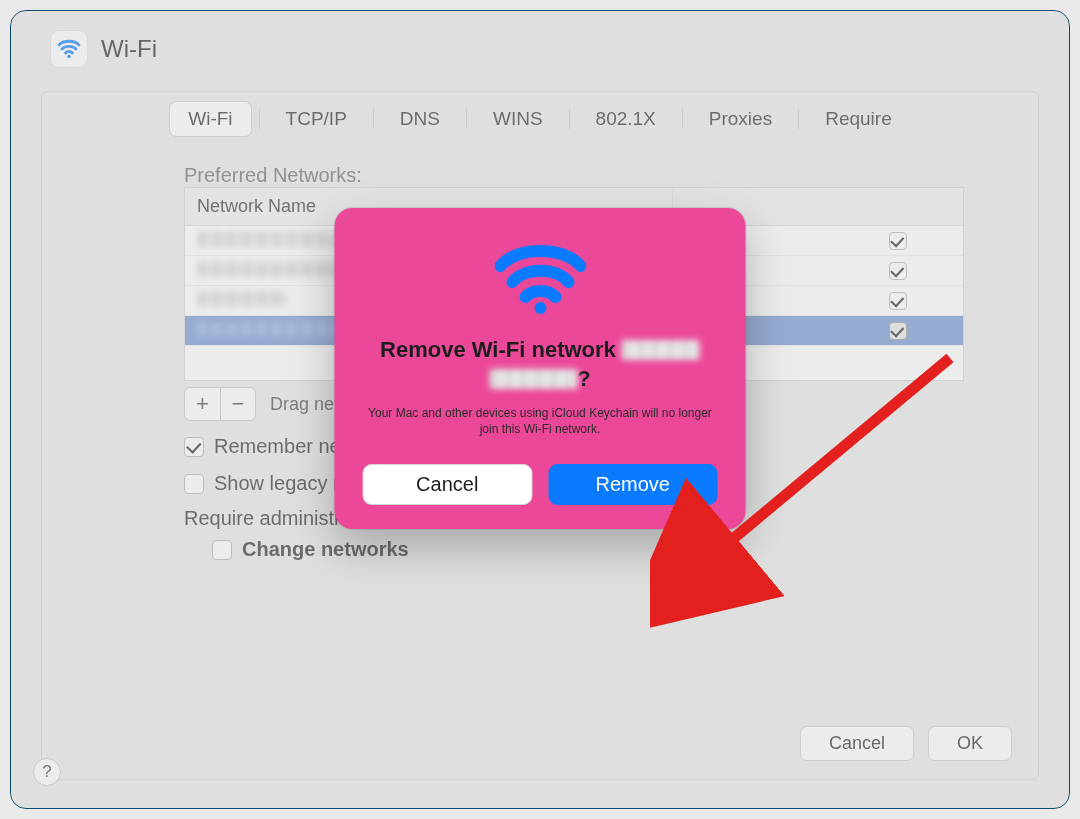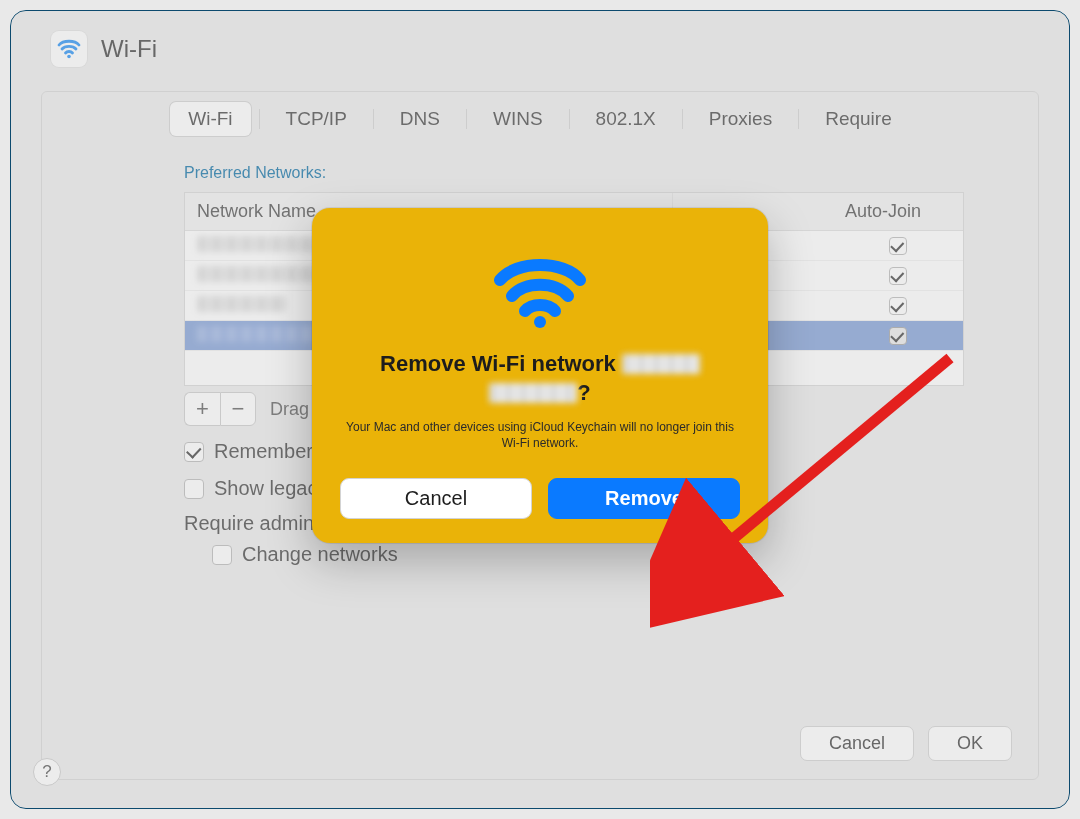--- a/index.html
+++ b/index.html
@@ -53,21 +53,21 @@
     margin: 0 auto 28px auto;
   }
   .tab {
     padding: 6px 18px; font-size: 19px; color: #3a3a3a;
     border-radius: 6px; cursor: default;
   }
   .tab.active { background: #fff; box-shadow: 0 0 0 1px #cfcfcf; }
   .tab-sep { width: 1px; height: 20px; background: #cfcfcf; margin: 0 8px; }
 
   .section { margin-left: 110px; margin-right: 20px; }
-  .section-label { font-size: 16px; color: #0369a1; margin-bottom: 10px; }
+  .section-label { font-size: 20px; color: #737373; }
 
   
   .table {
     border: 1px solid #d6d6d6;
     background: #fff;
     width: 780px;
   }
   .thead, .trow {
     display: grid;
     grid-template-columns: 1fr 160px 130px;
@@ -115,21 +115,21 @@
     font-size: 22px; color: #555;
   }
   .sq-btn.plus { border-radius: 6px 0 0 6px; border-right: 0;}
   .sq-btn.minus { border-radius: 0 6px 6px 0;}
   .drag-hint { margin-left: 14px; }
 
   .option-line {
     display: flex; align-items: center; gap: 10px;
     margin-top: 14px; font-size: 20px; color: #3a3a3a;
   }
-  .option-line.indent { margin-left: 28px; margin-top: 8px; }
+  .option-line.indent { margin-left: 28px; margin-top: 8px; font-weight: bold; }
   .option-line .chk { width: 20px; height: 20px; }
   .chk.big.checked::after { width: 11px; height: 7px; }
 
   .mac-line { margin-top: 18px; font-size: 20px; color: #3a3a3a; }
 
   
   .footer {
     position: absolute; right: 26px; bottom: 18px;
     display: flex; gap: 14px;
   }
@@ -144,40 +144,40 @@
     width: 28px; height: 28px; border-radius: 50%;
     border: 1px solid #c8c8c8; background: #fff;
     display: flex; align-items: center; justify-content: center;
     font-size: 17px; color: #4a4a4a;
   }
 
   
   .dialog {
     position: absolute;
     left: 50%; top: 208px; transform: translateX(-50%);
-    width: 456px;
-    background: #eab308;
+    width: 411px;
+    background: #ec4899;
     border-radius: 18px;
     box-shadow: 0 18px 45px rgba(0,0,0,0.25), 0 0 0 1px rgba(0,0,0,0.08);
-    padding: 44px 28px 24px 28px;
+    padding: 30px 28px 24px 28px;
     text-align: center;
     z-index: 20;
   }
   .dialog-icon { margin: 4px auto 18px auto; }
   .dialog-title { font-size: 22px; font-weight: 700; color: #1d1d1d; line-height: 1.3; }
   .dialog-title .blur-strip { height: 20px; vertical-align: -3px; }
   .dialog-desc { font-size: 12px; color: #2a2a2a; margin-top: 12px; line-height: 1.35; }
   .dialog-buttons { display: flex; gap: 16px; margin-top: 26px; }
   .dbtn {
     flex: 1; padding: 8px 0; border-radius: 9px; font-size: 20px;
     border: 1px solid #d3d3d3; background: #fff; color: #1d1d1d;
   }
   .dbtn.primary {
     background: #0a7aff; border-color: #0a7aff; color: #fff;
-    font-weight: 700;
+    font-weight: 400;
   }
 
   
   .arrow-svg {
     position: absolute; left: 650px; top: 348px;
     width: 320px; height: 280px; z-index: 30; pointer-events: none;
   }
 </style>
 </head>
 <body>
@@ -213,21 +213,20 @@
       <span class="tab">Require</span>
     </div>
 
     <div class="section">
       <div class="section-label">Preferred Networks:</div>
 
       <div class="table">
         <div class="thead">
           <div class="th">Network Name</div>
           <div class="th" style="visibility:hidden">Security</div>
-          <div class="th">Auto-Join</div>
         </div>
         <div class="trow">
           <div class="td-name"><span class="blur-strip" style="width:180px;height:16px"></span></div>
           <div></div>
           <div class="td-check">
               <span class="chk checked"></span>
             </div>
         </div>
         <div class="trow">
           <div class="td-name"><span class="blur-strip" style="width:150px;height:16px"></span></div>

